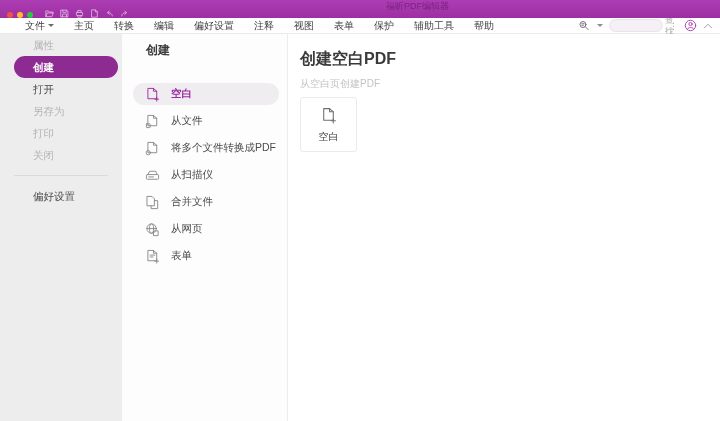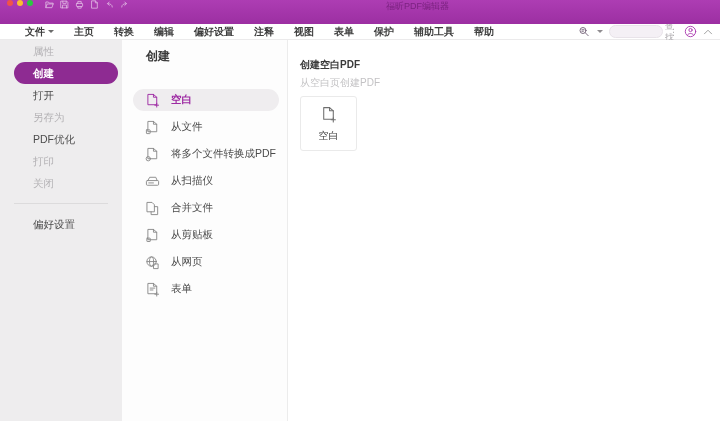--- a/index.html
+++ b/index.html
@@ -1,34 +1,34 @@
 <!DOCTYPE html>
 <html><head>
 <meta charset="utf-8">
 <style>
   * { margin:0; padding:0; box-sizing:border-box; }
   html,body { width:720px; height:421px; overflow:hidden; }
   body { font-family:"Liberation Sans","DejaVu Sans",sans-serif; background:#fff; position:relative; }
 
   
-  .titlebar { height:24px; background:linear-gradient(#ad3db3,#9c2fa2); display:flex; align-items:flex-start; position:relative; }
+  .titlebar { height:18px; background:linear-gradient(#ad3db3,#9c2fa2); display:flex; align-items:flex-end; position:relative; }
   .traffic { display:flex; gap:4px; margin-left:7px; align-items:center; }
   .light { width:6px; height:6px; border-radius:50%; }
   .light.red { background:#f05349; }
   .light.yellow { background:#fbbd2e; }
   .light.green { background:#2bc840; }
   .qat { display:flex; gap:6px; margin-left:12px; align-items:center; }
   .qat svg { width:9px; height:9px; display:block; }
   .qat svg * { stroke:#e3bfe6; stroke-width:1.4; fill:none; stroke-linecap:round; stroke-linejoin:round; }
   .window-title { position:absolute; left:386px; top:1px; font-size:9px; line-height:11px; color:#7b2280; }
 
   
   .menubar { height:16px; background:#fff; border-bottom:1px solid #ebeaeb; display:flex; align-items:center; }
   .menus { display:flex; gap:20px; margin-left:25px; align-items:center; }
-  .menu-item { font-size:10px; color:#3e3e3e; white-space:nowrap; display:flex; align-items:center; gap:3px; cursor:default;font-weight:bold; }
+  .menu-item { font-size:10px; color:#3e3e3e; white-space:nowrap; display:flex; align-items:center; gap:3px; cursor:default; }
   .caret-down { width:0; height:0; border-left:3px solid transparent; border-right:3px solid transparent; border-top:3.5px solid #6b6b6b; display:inline-block; }
   .menu-right { margin-left:auto; display:flex; align-items:center; gap:6px; margin-right:7px; }
   .menu-right svg { display:block; }
   .search-pill { width:54px; height:13px; border-radius:7px; background:#f4f0f5; border:1px solid #e8e3e9; display:flex; align-items:center; padding:0 4px; gap:3px; }
   .search-placeholder { font-size:8.5px; color:#a9a6aa; line-height:11px;margin-left:48px; }
   .vdots { font-size:9px; color:#b2b0b3; letter-spacing:0; line-height:10px; }
 
   
   .content { display:flex; height:392px; }
 
@@ -41,22 +41,22 @@
   .middle { width:166px; background:#fdfdfd; border-right:1px solid #ececec; padding-top:10px; flex-shrink:0; }
   .middle-header { margin-left:24px; font-size:12px; font-weight:bold; color:#3a3a3a; line-height:13px; }
   .create-list { margin-top:26px; }
   .create-item { height:22px; margin:0 8px 5px 11px; border-radius:11px; display:flex; align-items:center; padding-left:12px; gap:11px; font-size:10.5px; color:#4b4b4b; white-space:nowrap; cursor:default; }
   .create-item.selected { background:#efedef; color:#9e2ba3; font-weight:bold; }
   .create-item svg { width:15px; height:15px; flex-shrink:0; display:block; }
   .create-item svg * { stroke:#8a8a8a; stroke-width:1; fill:none; stroke-linecap:round; stroke-linejoin:round; }
   .create-item.selected svg * { stroke:#9e2ba3; }
 
   .right { flex:1; padding:18px 0 0 12px; background:#fff; }
-  .right-header { font-size:10px; font-weight:bold; color:#3a3a3a; line-height:14px; }
-  .right-sub { margin-top:5px; font-size:10px; color:#c3c2c4; line-height:11px; }
+  .right-header { font-size:16px; font-weight:bold; color:#3a3a3a; line-height:14px; }
+  .right-sub { margin-top:12px; font-size:10px; color:#c3c2c4; line-height:11px; }
   .card { margin-top:8px; width:57px; height:55px; border:1px solid #eaeaea; border-radius:3px; background:#fff; display:flex; flex-direction:column; align-items:center; justify-content:center; gap:7px; cursor:default; }
   .card svg { width:17px; height:17px; display:block; }
   .card svg * { stroke:#6f6f6f; stroke-width:1; fill:none; stroke-linecap:round; stroke-linejoin:round; }
   .card-label { font-size:10px; color:#3c3c3c; line-height:11px; }
 </style>
 </head>
 <body>
 
 <div class="titlebar">
   <div class="traffic">
@@ -141,21 +141,20 @@
   </div>
 </div>
 
 <div class="content">
 
   <div class="sidebar">
     <div class="side-item disabled">属性</div>
     <div class="side-item selected">创建</div>
     <div class="side-item">打开</div>
     <div class="side-item disabled">另存为</div>
-    <div class="side-item">PDF优化</div>
     <div class="side-item disabled">打印</div>
     <div class="side-item disabled">关闭</div>
     <div class="side-divider"></div>
     <div class="side-item">偏好设置</div>
   </div>
 
   <div class="middle">
     <div class="middle-header">创建</div>
     <div class="create-list">
 
@@ -196,28 +195,20 @@
       </div>
 
       <div class="create-item">
         <svg viewBox="0 0 16 16">
             <path d="M2.5 1.5 h5 L10 4 v7.5 h-7.5 z"></path>
             <path d="M10 6 h3.5 v8.5 h-7 v-3"></path>
           </svg>
         <span>合并文件</span>
       </div>
 
-      <div class="create-item">
-        <svg viewBox="0 0 16 16">
-            <path d="M3.5 1.5 h5.5 L12.5 4.5 v8 h-9 z"></path>
-            <path d="M9 1.5 v3 h3.5"></path>
-            <rect x="2" y="10.8" width="3.6" height="3.6" rx="0.4"></rect>
-          </svg>
-        <span>从剪贴板</span>
-      </div>
 
       <div class="create-item">
         <svg viewBox="0 0 16 16">
             <circle cx="7" cy="7" r="5"></circle>
             <ellipse cx="7" cy="7" rx="2.2" ry="5"></ellipse>
             <path d="M2 7 h10"></path>
             <path d="M9.5 9.5 h4.5 v5 h-4.5 z"></path>
           </svg>
         <span>从网页</span>
       </div>

